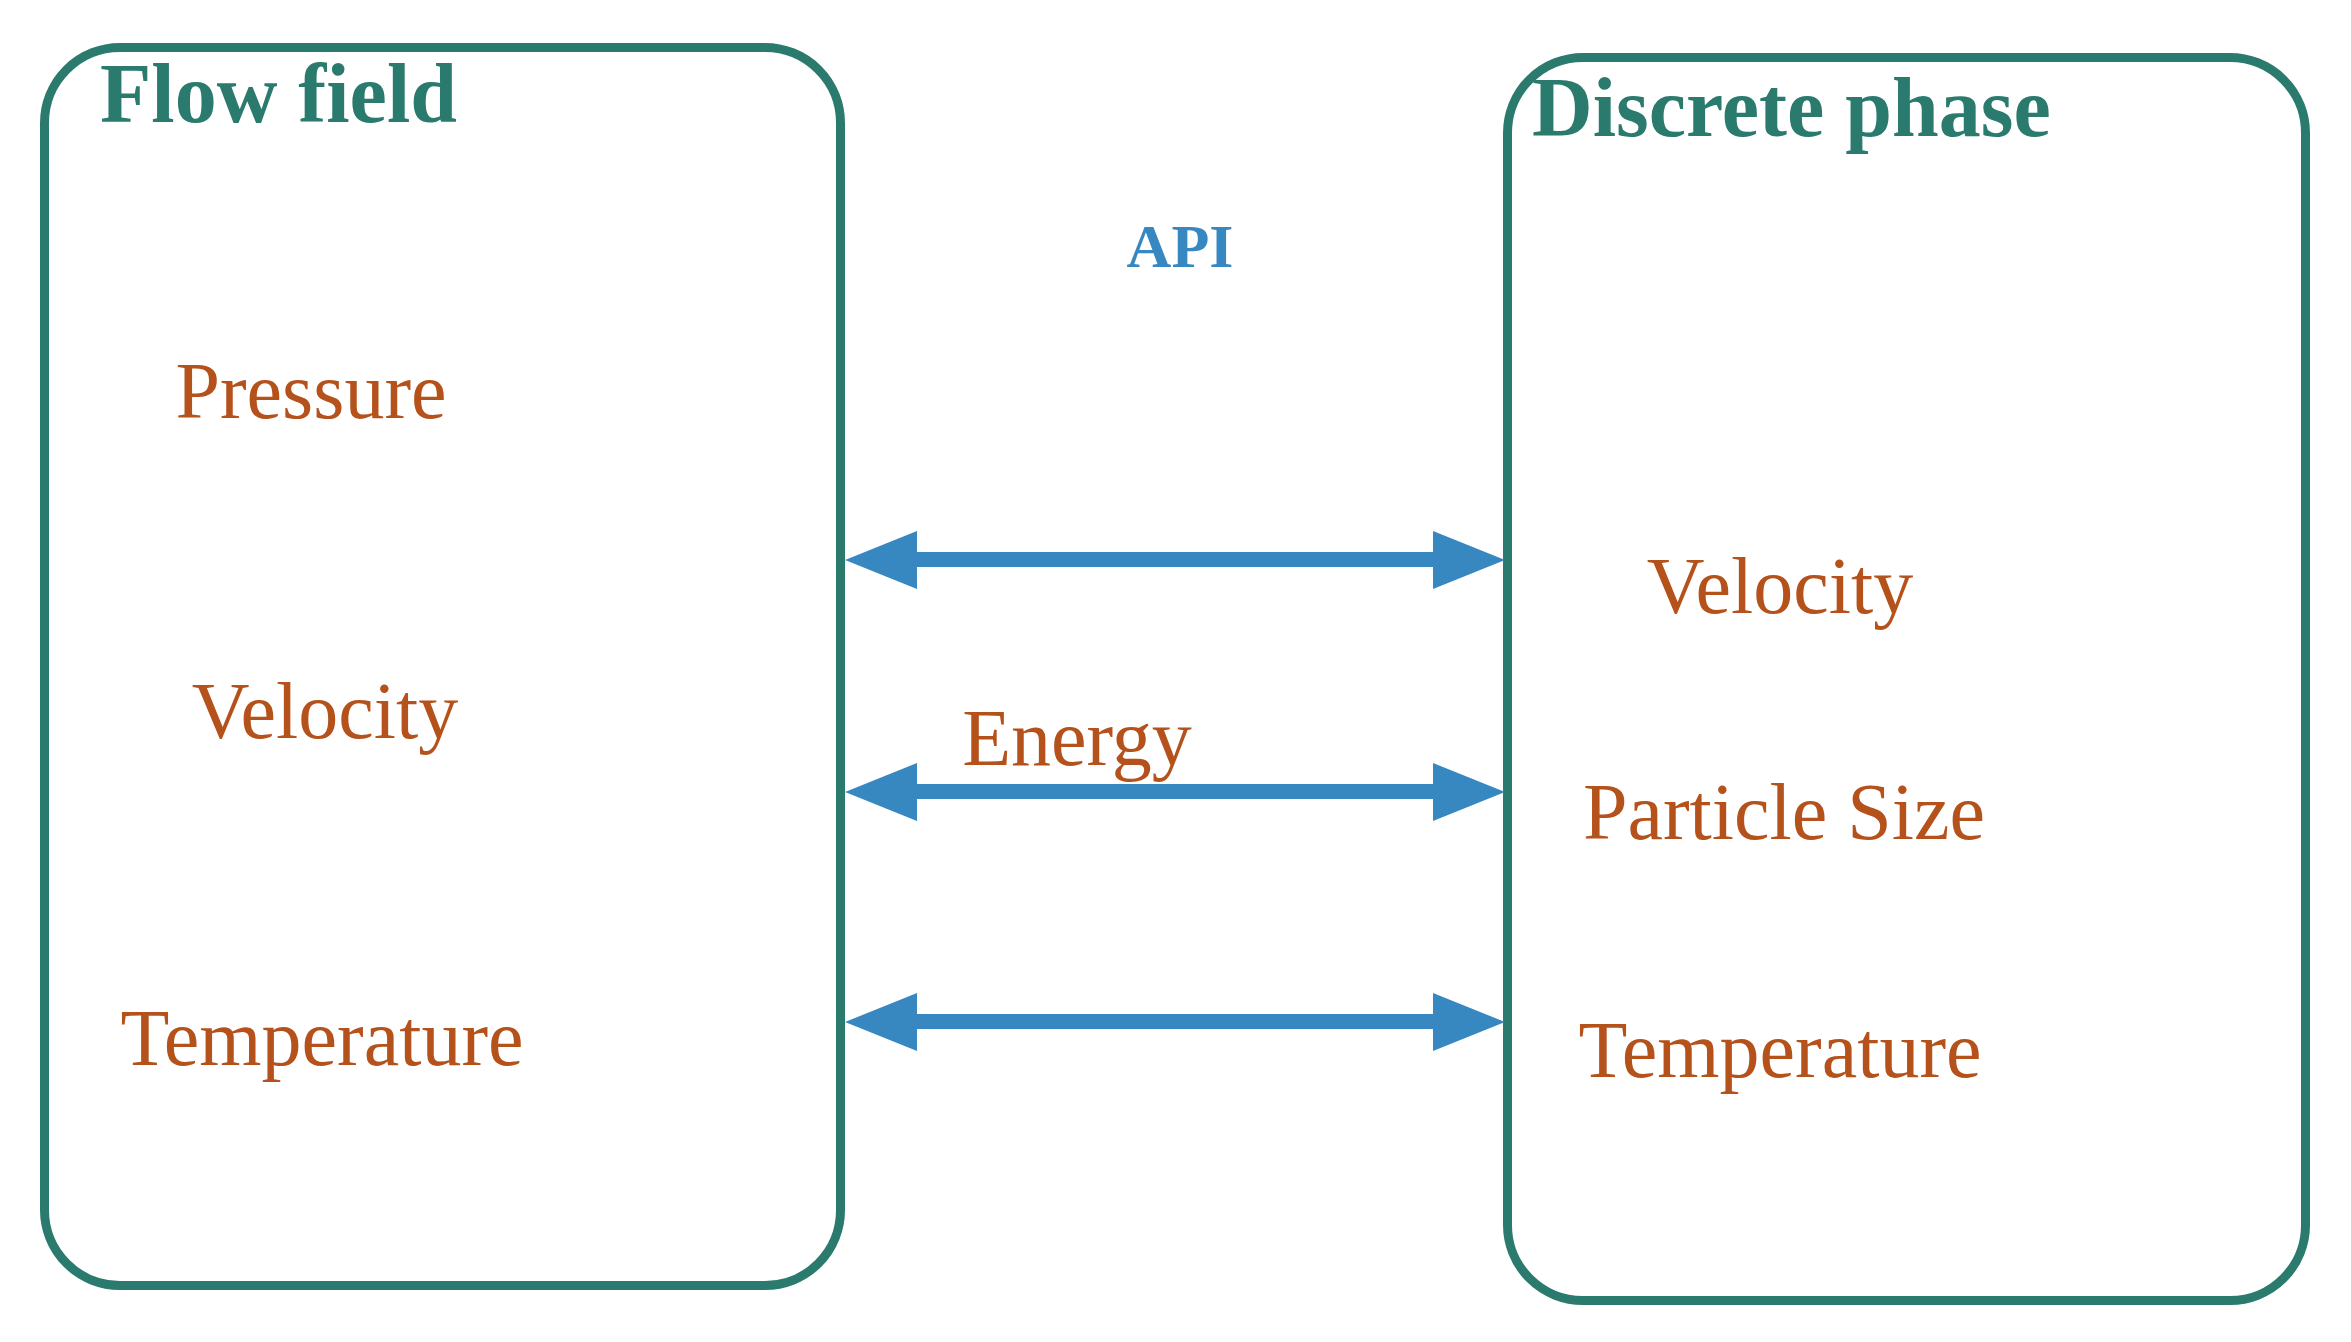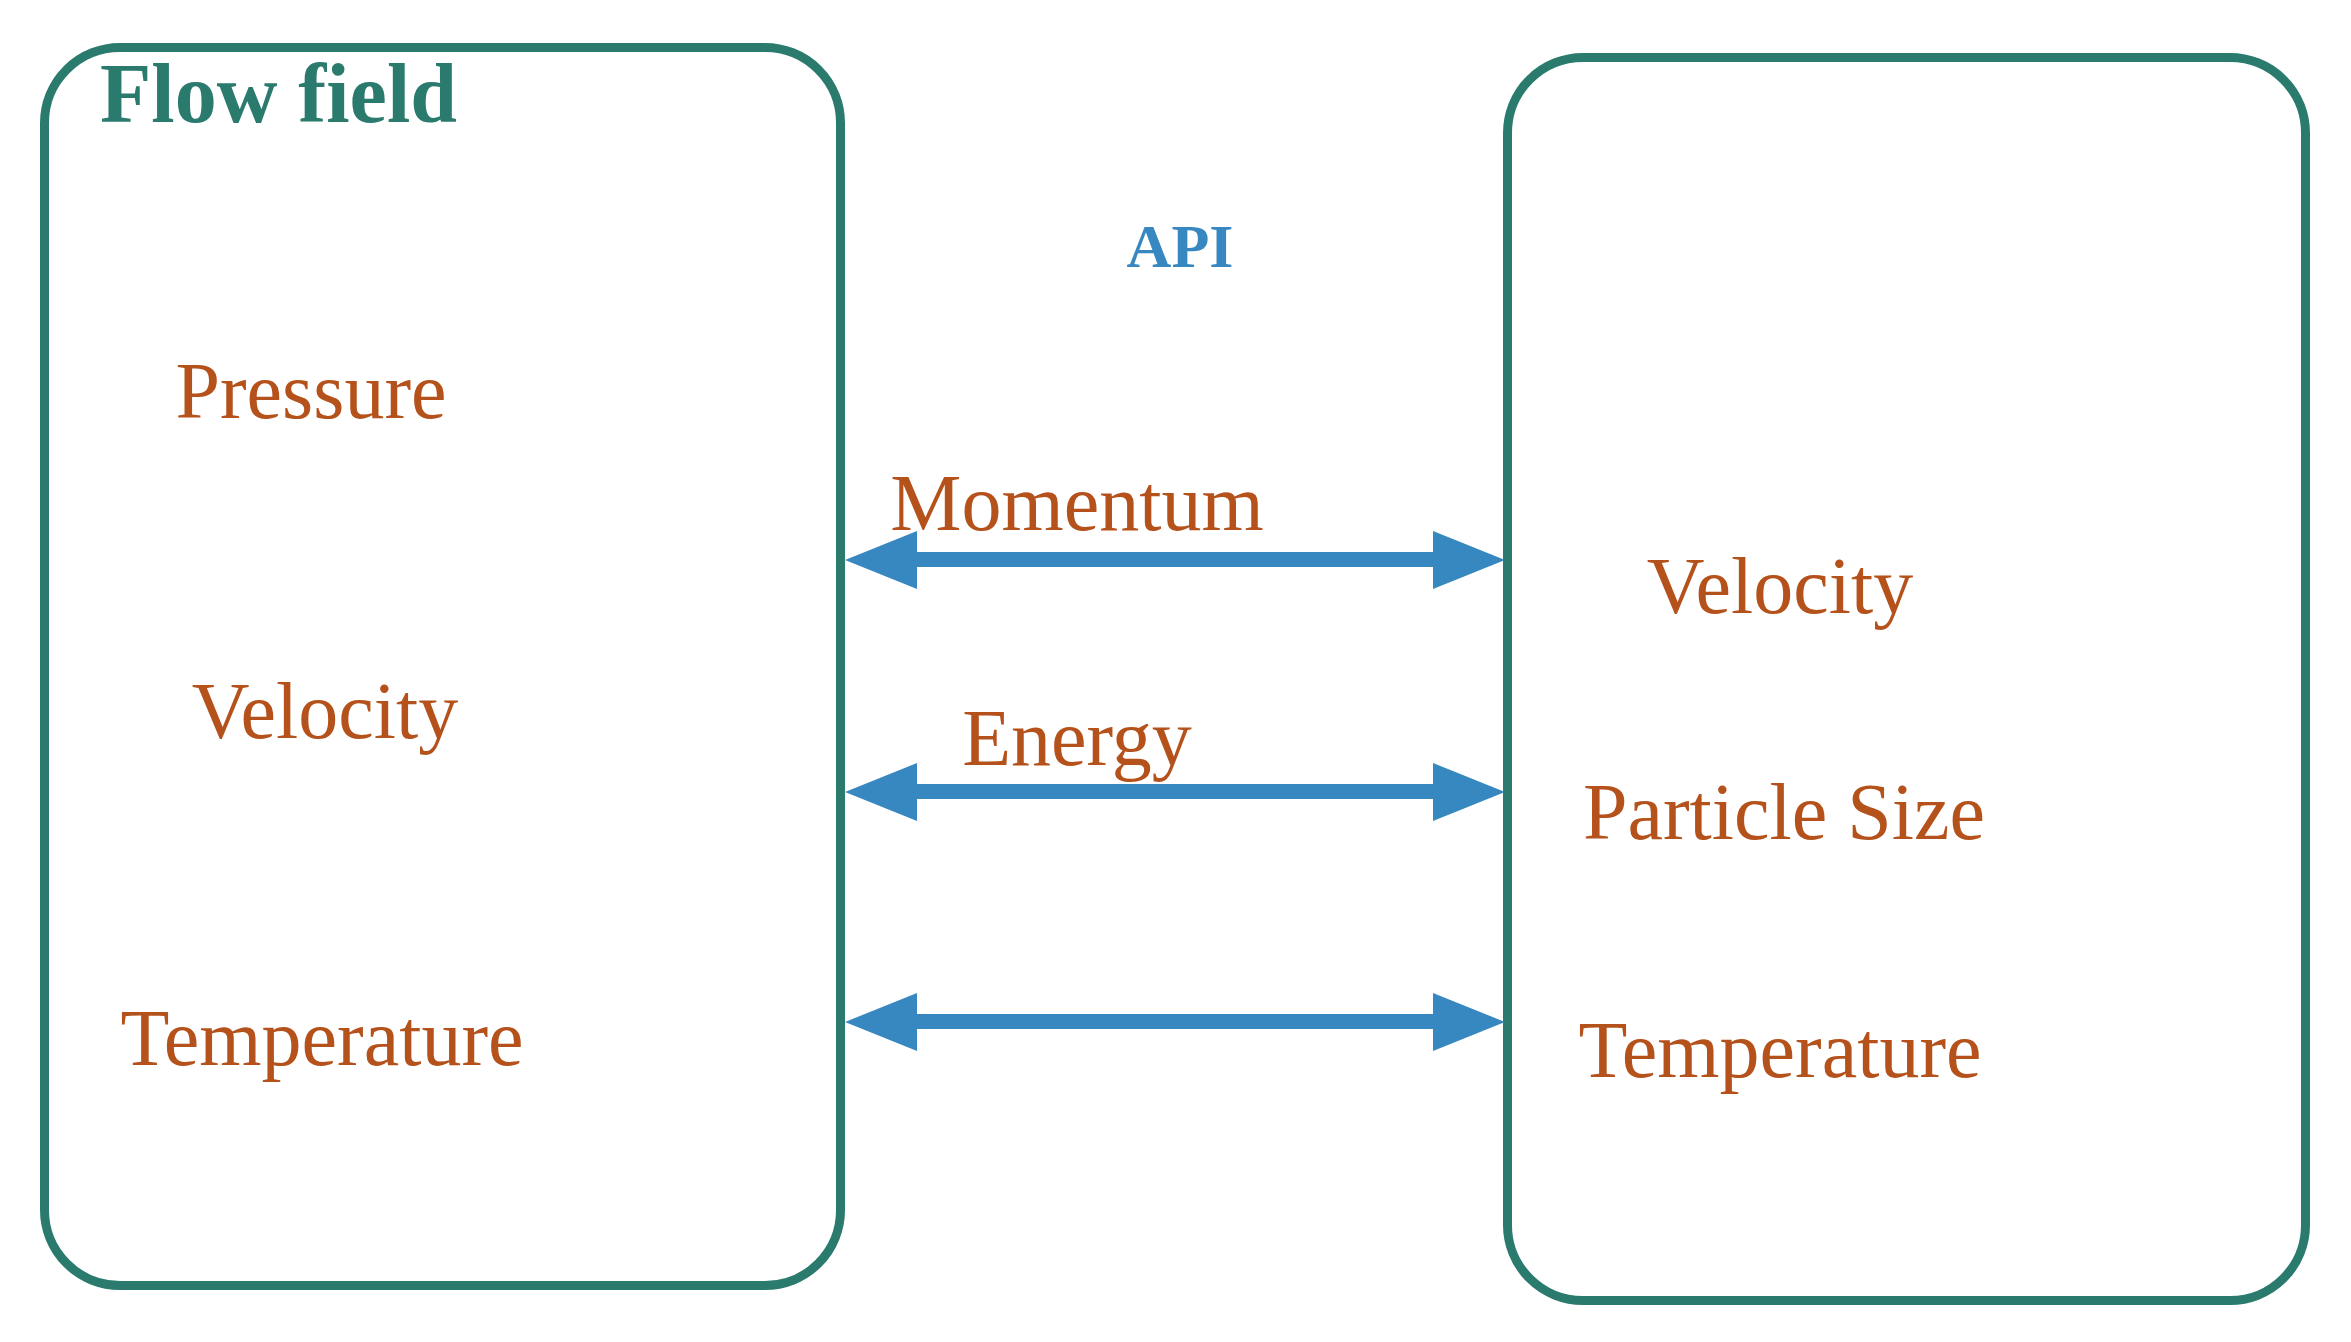--- a/index.html
+++ b/index.html
@@ -114,27 +114,27 @@
 
 <div class="canvas">
 
   <div class="box" id="flow-box"></div>
   <div class="box-title" id="flow-title">Flow field</div>
   <div class="item" id="item-pressure">Pressure</div>
   <div class="item" id="item-velocity-l">Velocity</div>
   <div class="item" id="item-temperature-l">Temperature</div>
 
   <div class="box" id="discrete-box"></div>
+  <div class="box-title" id="discrete-title">Discrete phase</div>
   <div class="item" id="item-velocity-r">Velocity</div>
   <div class="item" id="item-particle-size">Particle Size</div>
   <div class="item" id="item-temperature-r">Temperature</div>
 
   <div class="api-label">API</div>
 
-  <div class="link-label" id="label-momentum">Momentum</div>
   <div class="arrow" id="arrow-momentum">
     <div class="head-left"></div>
     <div class="shaft"></div>
     <div class="head-right"></div>
   </div>
 
   <div class="link-label" id="label-energy">Energy</div>
   <div class="arrow" id="arrow-energy">
     <div class="head-left"></div>
     <div class="shaft"></div>

